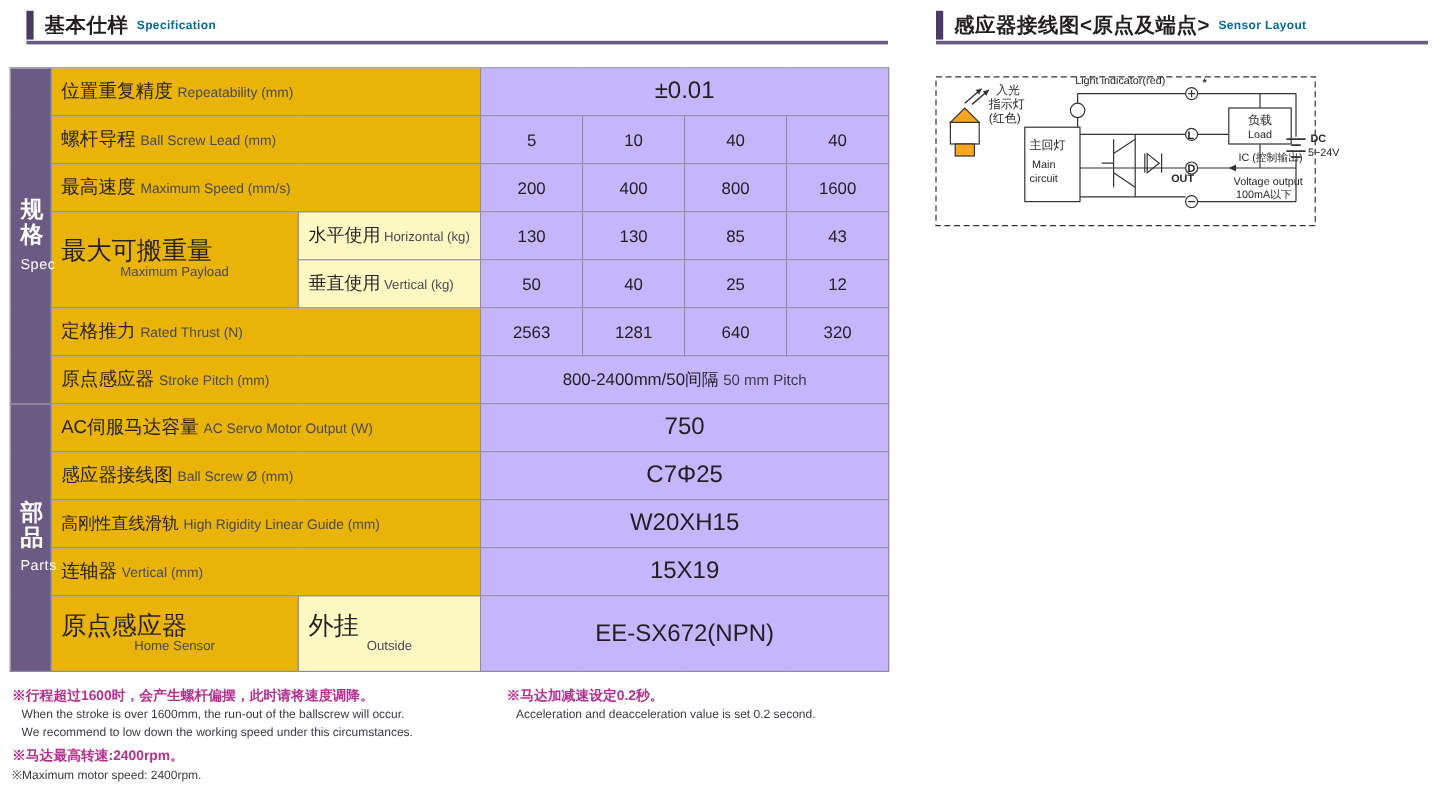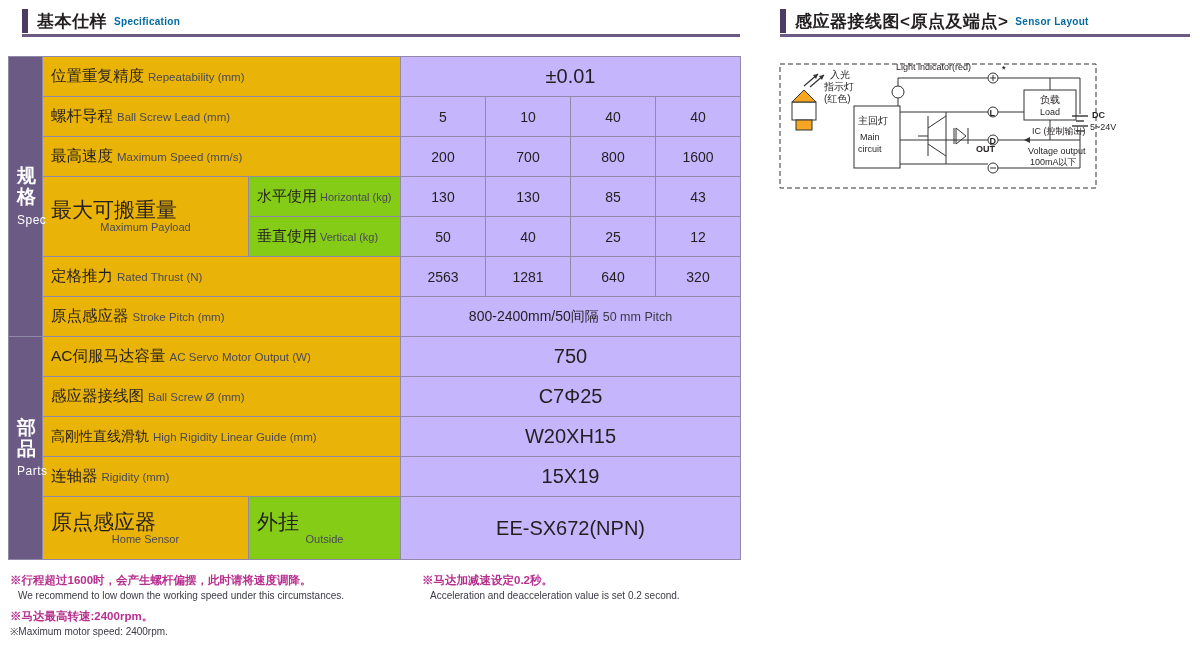--- a/index.html
+++ b/index.html
@@ -39,21 +39,21 @@
   .val .sub{font-size:12.5px;color:#3b3b45;}
 
   
   .side{
     background:#6b5b84;color:#ffffff;text-align:center;
     width:34px;padding:0;vertical-align:middle;
   }
   .side .vcn{font-size:19px;font-weight:bold;line-height:1.08;letter-spacing:1px;}
   .side .ven{font-size:12px;margin-top:5px;letter-spacing:0.5px;}
 
-  .sub-lbl{background:#84cc16;}
+  .sub-lbl{background:#fef9c3;}
   .sub-lbl .cn{font-size:15px;}
   .sub-lbl .en{font-size:11px;color:#4a4a55;margin-left:3px;}
 
   .two-line .cn{display:block;font-size:21px;line-height:1.1;}
   .two-line .en{display:block;font-size:11px;color:#4a4a55;margin-left:0;line-height:1.2;text-align:center;}
 
   
   .notes{position:absolute;left:10px;top:572px;width:760px;}
   .note-col{position:absolute;}
   .note-cn{font-size:11.5px;font-weight:bold;color:#b8308f;line-height:1.5;}
@@ -117,21 +117,21 @@
           <td class="val">10</td>
           <td class="val">40</td>
           <td class="val">40</td>
         </tr>
 
         <tr>
           <td class="lbl" colspan="2">
             <span class="cn">最高速度</span><span class="en">Maximum Speed (mm/s)</span>
           </td>
           <td class="val">200</td>
-          <td class="val">700</td>
+          <td class="val">400</td>
           <td class="val">800</td>
           <td class="val">1600</td>
         </tr>
 
         <tr>
           <td class="lbl two-line" rowspan="2">
             <span class="cn">最大可搬重量</span>
             <span class="en">Maximum Payload</span>
           </td>
           <td class="sub-lbl">
@@ -193,21 +193,21 @@
 
         <tr>
           <td class="lbl" colspan="2">
             <span class="cn sm">高刚性直线滑轨</span><span class="en">High Rigidity Linear Guide (mm)</span>
           </td>
           <td class="val big" colspan="4">W20XH15</td>
         </tr>
 
         <tr>
           <td class="lbl" colspan="2">
-            <span class="cn">连轴器</span><span class="en">Rigidity (mm)</span>
+            <span class="cn">连轴器</span><span class="en">Vertical (mm)</span>
           </td>
           <td class="val big" colspan="4">15X19</td>
         </tr>
 
         <tr style="height:62px;">
           <td class="lbl two-line" style="height:62px;">
             <span class="cn">原点感应器</span>
             <span class="en">Home Sensor</span>
           </td>
           <td class="sub-lbl two-line" style="height:62px;">
@@ -217,20 +217,21 @@
           <td class="val big" colspan="4" style="height:62px;">EE-SX672(NPN)</td>
         </tr>
 
       </tbody>
     </table>
   </div>
 
   <div class="notes">
     <div class="note-col" style="left:0;top:0;width:420px;">
       <div class="note-cn">※行程超过1600时，会产生螺杆偏摆，此时请将速度调降。</div>
+      <div class="note-en" style="margin-left:8px;">When the stroke is over 1600mm, the run-out of the ballscrew will occur.</div>
       <div class="note-en" style="margin-left:8px;">We recommend to low down the working speed under this circumstances.</div>
       <div class="note-cn" style="margin-top:4px;">※马达最高转速:2400rpm。</div>
       <div class="note-en">※Maximum motor speed: 2400rpm.</div>
     </div>
     <div class="note-col" style="left:412px;top:0;width:350px;">
       <div class="note-cn">※马达加减速设定0.2秒。</div>
       <div class="note-en" style="margin-left:8px;">Acceleration and deacceleration value is set 0.2 second.</div>
     </div>
   </div>
 

